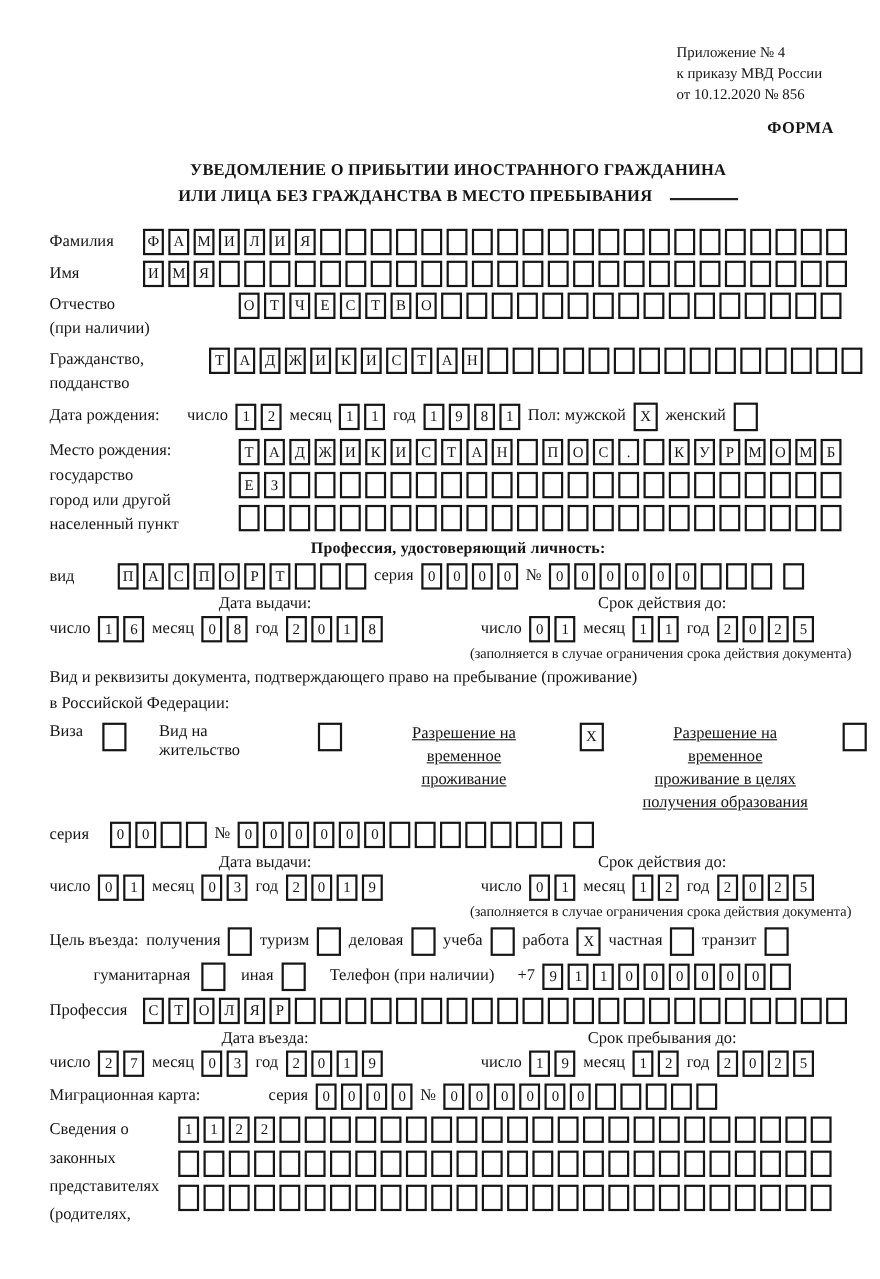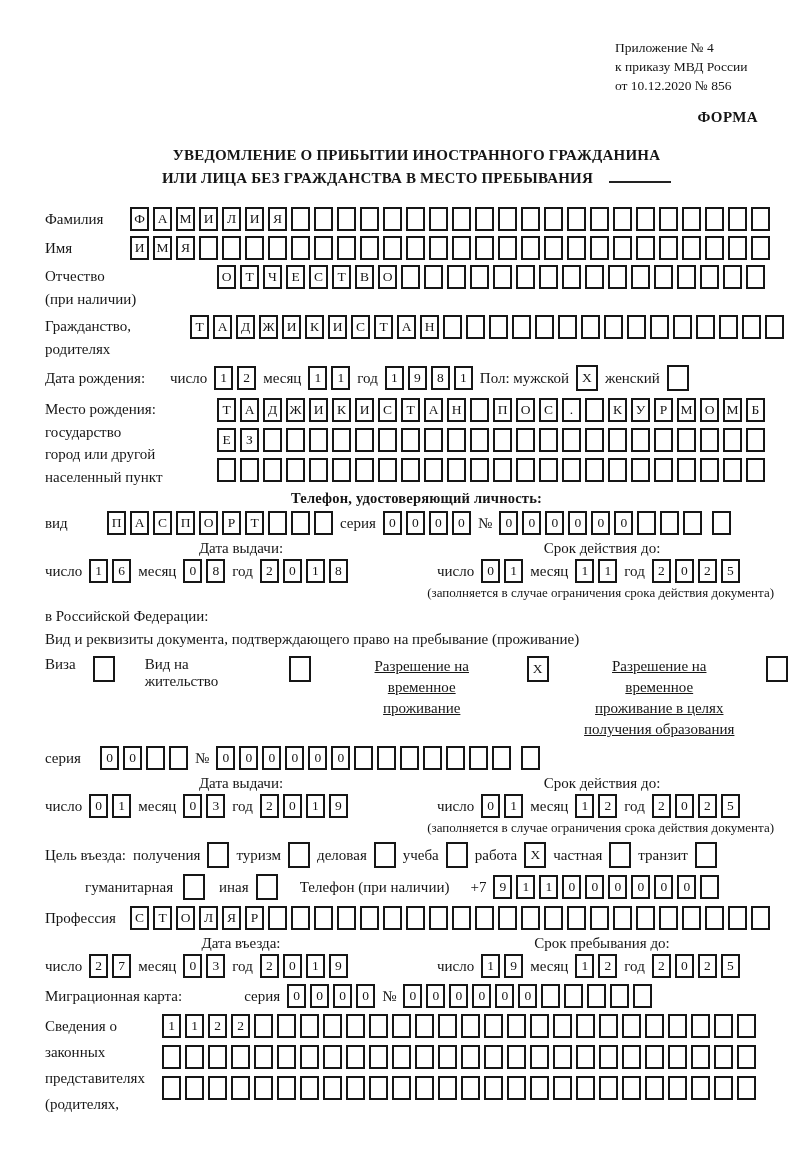--- a/index.html
+++ b/index.html
@@ -151,21 +151,21 @@
           <span class="cell"></span>
           <span class="cell"></span>
           <span class="cell"></span>
           <span class="cell"></span>
         </span>
     </div>
 
     <div class="row top">
       <span class="lblcol" style="width:133px">
         <span>Гражданство,</span><br>
-        <span>родителях</span>
+        <span>подданство</span>
       </span>
       <span class="cells">
           <span class="cell">Т</span>
           <span class="cell">А</span>
           <span class="cell">Д</span>
           <span class="cell">Ж</span>
           <span class="cell">И</span>
           <span class="cell">К</span>
           <span class="cell">И</span>
           <span class="cell">С</span>
@@ -301,21 +301,21 @@
             <span class="cell"></span>
             <span class="cell"></span>
             <span class="cell"></span>
             <span class="cell"></span>
             <span class="cell"></span>
             <span class="cell"></span>
           </span>
       </span>
     </div>
 
-    <div class="sec" style="margin-top:2px;font-size:14.5px">Телефон, удостоверяющий личность:</div>
+    <div class="sec" style="margin-top:2px;font-size:14.5px">Профессия, удостоверяющий личность:</div>
 
     <div class="row" style="margin-top:4px">
       <span class="lblcol" style="width:62px">вид</span>
       <span class="cells">
           <span class="cell">П</span>
           <span class="cell">А</span>
           <span class="cell">С</span>
           <span class="cell">П</span>
           <span class="cell">О</span>
           <span class="cell">Р</span>
@@ -387,22 +387,22 @@
         <span class="cells">
             <span class="cell">2</span>
             <span class="cell">0</span>
             <span class="cell">2</span>
             <span class="cell">5</span>
           </span>
       </span>
     </div>
     <div class="note">(заполняется в случае ограничения срока действия документа)</div>
 
+    <div style="margin-top:6px">Вид и реквизиты документа, подтверждающего право на пребывание (проживание)</div>
     <div style="margin-top:7px">в Российской Федерации:</div>
-    <div style="margin-top:6px">Вид и реквизиты документа, подтверждающего право на пребывание (проживание)</div>
 
     <div class="row top" style="margin-top:8px">
       <span>Виза</span>
       <span class="cells" style="margin-left:5px">
           <span class="cell cb"></span>
         </span>
       <span style="margin-left:18px">Вид на жительство</span>
       <span class="cells" style="margin-left:20px">
           <span class="cell cb"></span>
         </span>

